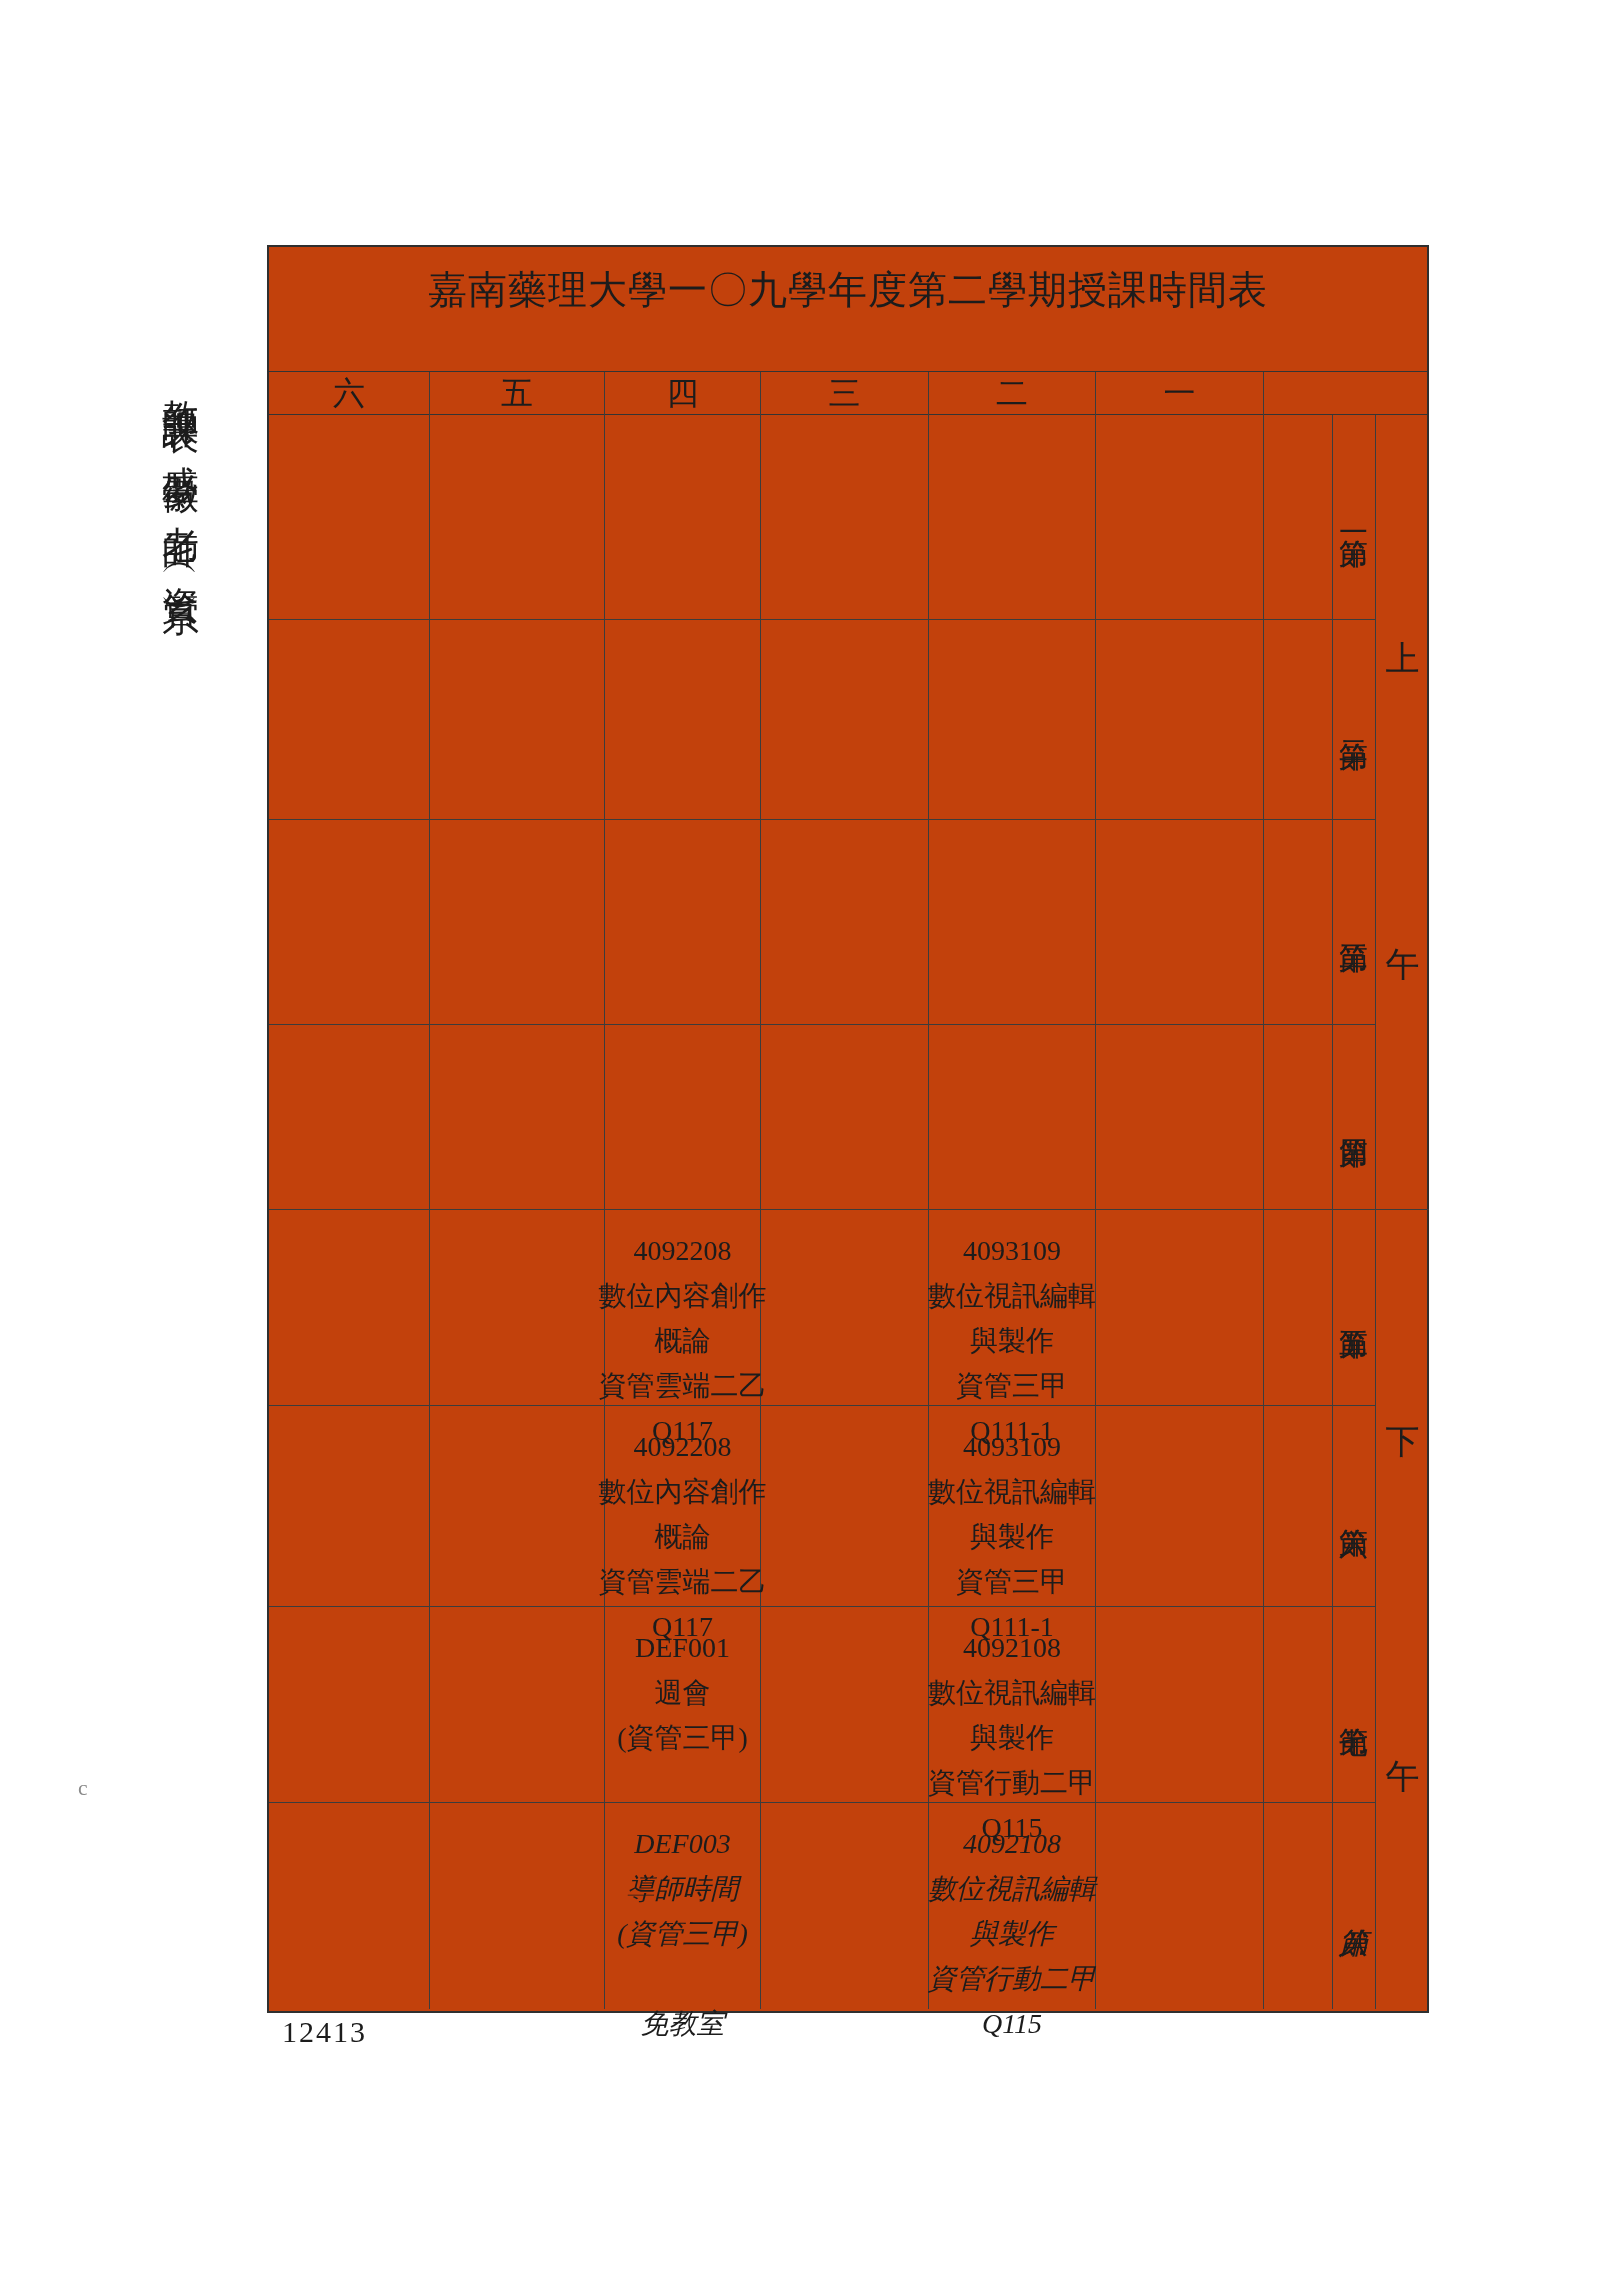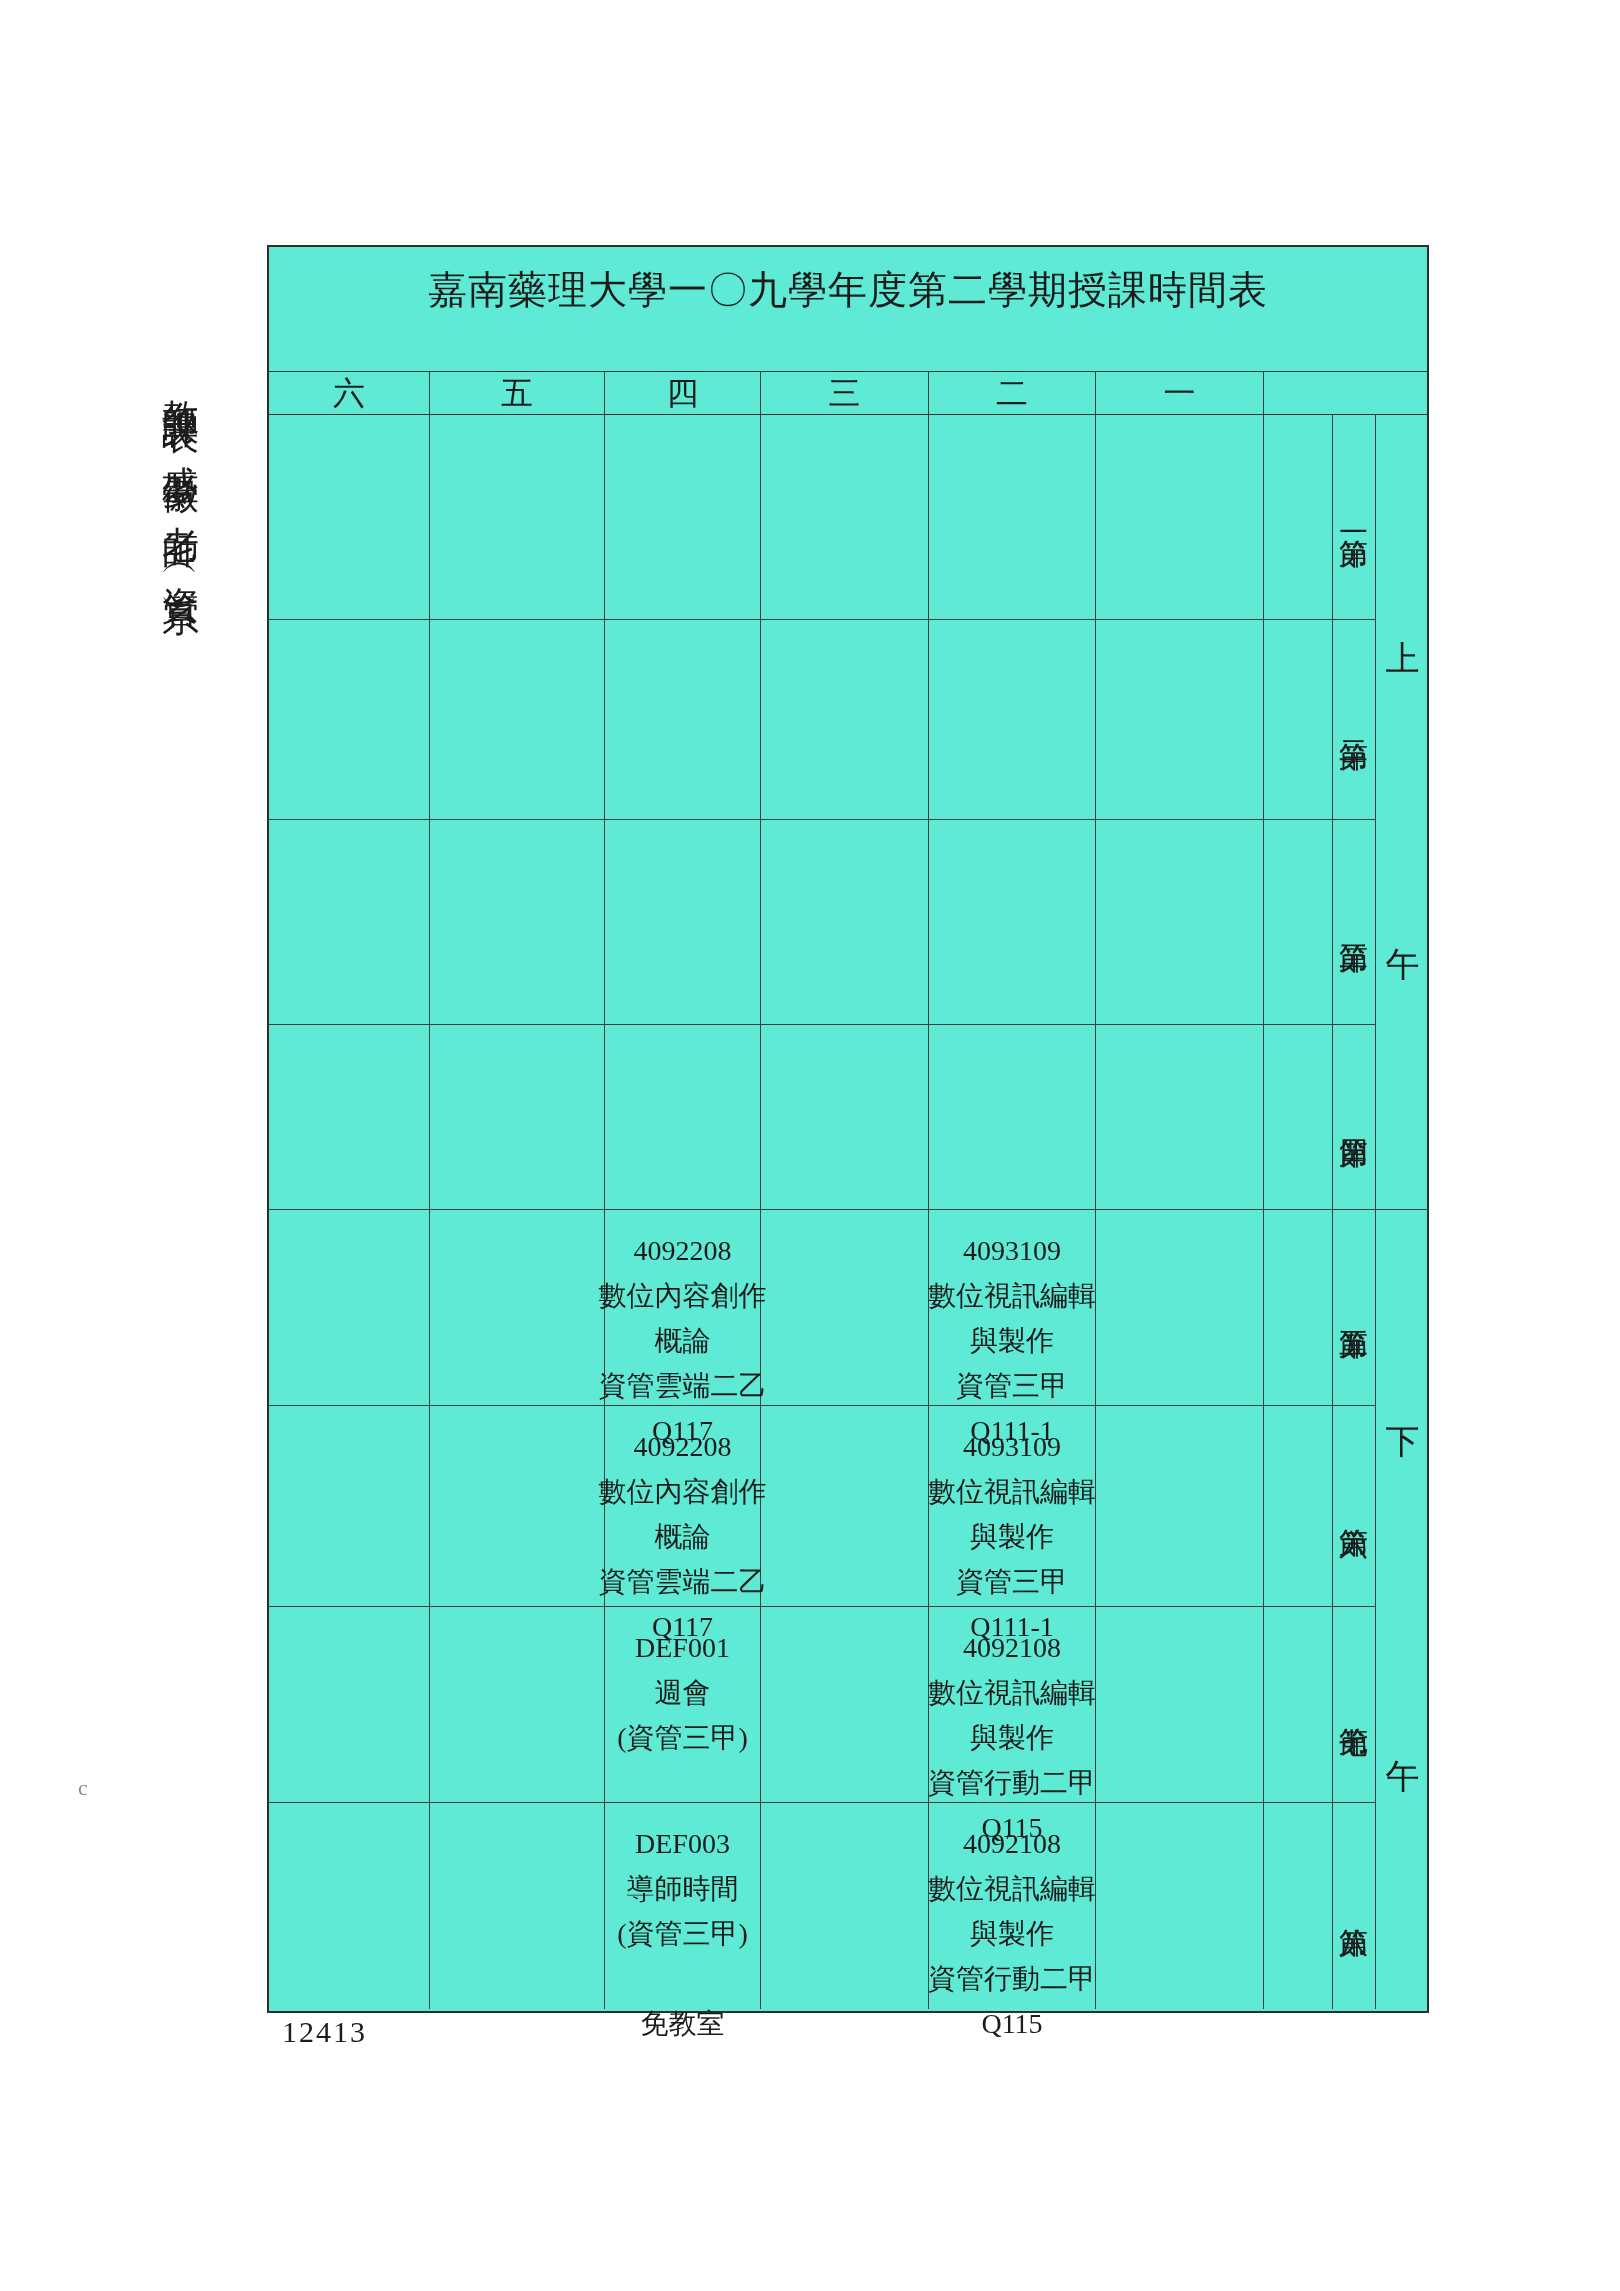--- a/index.html
+++ b/index.html
@@ -16,21 +16,21 @@
     position:absolute; left:157px; top:370px; height:774px;
     writing-mode:vertical-rl; text-orientation:mixed;
     font-size:37px; letter-spacing:5.9px; line-height:47px;
     white-space:nowrap;
   }
 
   
   .table {
     position:absolute; left:267px; top:245px;
     width:1162px; height:1768px;
-    border:2px solid #2f2f2f; background:#5eead4;
+    border:2px solid #2f2f2f; background:#c2410c;
   }
   .title-row {
     height:125px; border-bottom:1px solid #343434;
     text-align:center; padding-top:15.7px;
     font-size:39px; letter-spacing:1px; white-space:nowrap;
   }
   .header-row {
     height:43px; border-bottom:1px solid #343434;
     display:grid;
     grid-template-columns:161px 175px 156px 168px 167px 168px auto;
@@ -41,21 +41,21 @@
     font-size:32px;
   }
   .hd.last { border-right:none; }
 
   .tbody {
     display:grid;
     grid-template-columns:161px 175px 156px 168px 167px 168px 69px 43px 53px;
     grid-template-rows:205px 200px 205px 185px 196px 201px 196px 206px;
   }
   .c { border-right:1px solid #3c3c3c; border-bottom:1px solid #3c3c3c; }
-  .nb { border-bottom:none; }
+  .nb { border-bottom:none;font-style:italic; }
 
   
   .pc {
     display:flex; align-items:center; justify-content:center;
     writing-mode:vertical-rl; text-orientation:upright;
     font-size:29px; letter-spacing:0; white-space:nowrap;
   }
 
   
   .ampm {

